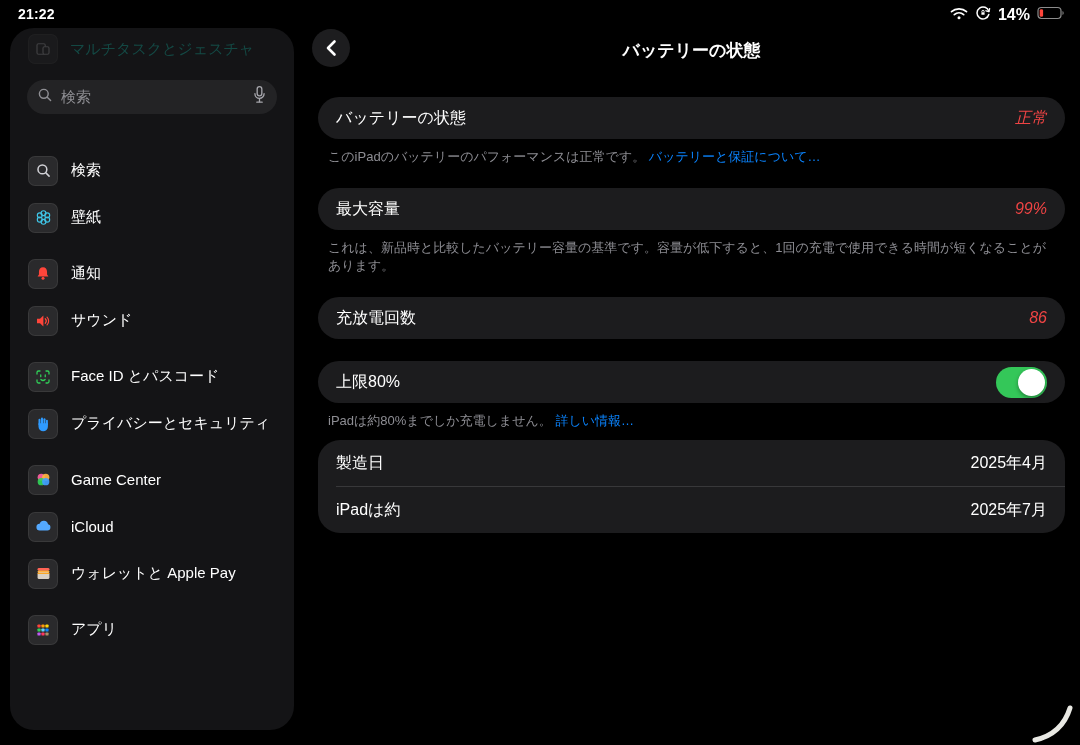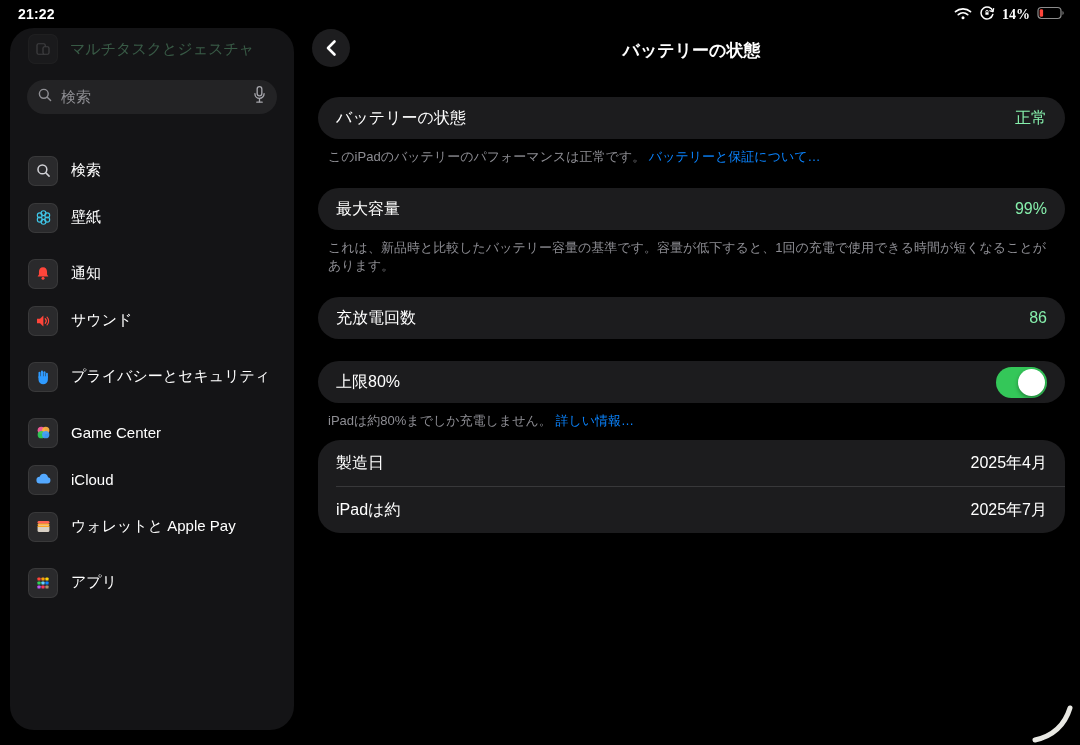--- a/index.html
+++ b/index.html
@@ -3,47 +3,47 @@
 <meta charset="utf-8">
 <style>
   html,body{margin:0;padding:0;background:#000;}
   body{font-family:"Liberation Sans","DejaVu Sans",sans-serif;-webkit-font-smoothing:antialiased;}
   .screen{position:relative;width:1080px;height:745px;background:#000;overflow:hidden;color:#fff;}
 
   
   .statusbar{position:absolute;left:0;top:0;width:100%;height:28px;}
   .sb-left{position:absolute;left:18px;top:6px;font-size:14px;font-weight:700;letter-spacing:.2px;display:flex;gap:10px;flex-direction:column;}
   .sb-right{position:absolute;right:14px;top:5px;display:flex;align-items:center;gap:7px;}
-  .sb-right .pct{font-size:14px;font-weight:700;font-family:Liberation Serif, serif;}
+  .sb-right .pct{font-size:16px;font-weight:700;}
 
   
   .sidebar{position:absolute;left:10px;top:28px;width:284px;height:702px;background:#141416;
            border-radius:24px;overflow:hidden;}
   .side-hidden{display:flex;align-items:center;gap:12px;margin:6px 18px 0 18px;opacity:.32;}
-  .side-hidden .lbl{font-size:15px;color:#86efac;}
+  .side-hidden .lbl{font-size:15px;color:#14b8a6;}
   .searchbar{position:absolute;left:17px;top:52px;width:250px;height:34px;background:#232325;
              border-radius:17px;display:flex;align-items:center;padding:0 10px;box-sizing:border-box;}
   .searchbar .ph{flex:1;margin-left:8px;font-size:15px;color:#8e8e93;}
   .nav{position:absolute;left:0;top:119px;width:100%;}
   .nav-group{margin-bottom:9px;}
   .nav-item{display:flex;align-items:center;gap:13px;height:47px;padding:0 18px;cursor:pointer;}
   .nav-item .lbl{font-size:15px;color:#fff;}
   .iconbox{width:30px;height:30px;border-radius:7px;background:#2a2a2c;border:1px solid rgba(255,255,255,.07);
            box-sizing:border-box;display:flex;align-items:center;justify-content:center;flex:none;}
   .iconbox svg{display:block;}
 
   
   .backbtn{position:absolute;left:312px;top:29px;width:38px;height:38px;border-radius:50%;background:#1d1d1f;
            display:flex;align-items:center;justify-content:center;cursor:pointer;}
   .navtitle{position:absolute;left:318px;top:39px;width:747px;text-align:center;font-size:17px;font-weight:700;color:#fff;}
   .content{position:absolute;left:318px;top:97px;width:747px;}
   .card{background:#1c1c1e;border-radius:22px;height:42px;display:flex;align-items:center;
         justify-content:space-between;padding:0 18px;box-sizing:border-box;}
   .card .lbl{font-size:16px;color:#fff;}
-  .card .val{font-size:16px;color:#86efac;}
+  .card .val{font-size:16px;color:#ef4444;font-style:italic;}
   .footer{margin:9px 8px 0 10px;font-size:13px;line-height:18px;color:#8d8d93;}
   .footer .link{color:#0a84ff;cursor:pointer;}
   .mt22{margin-top:22px;align-items:center;} .mt23{margin-top:10px;}
   .group{background:#1c1c1e;border-radius:22px;overflow:hidden;}
   .grow{height:46px;display:flex;align-items:center;justify-content:space-between;padding:0 18px;}
   .gdiv{height:1px;background:#38383a;margin-left:18px;}
   
   .toggle{width:51px;height:31px;border-radius:16px;background:#34c759;position:relative;cursor:pointer;flex:none;}
   .toggle .knob{position:absolute;right:2px;top:2px;width:27px;height:27px;border-radius:50%;background:#fff;
                 box-shadow:0 2px 4px rgba(0,0,0,.35);}
@@ -160,20 +160,34 @@
               <polygon points="4,9 8,9 12.5,4.8 12.5,19.2 8,15 4,15" fill="#ff453a"></polygon>
               <path d="M15 9 a4.3 4.3 0 0 1 0 6" stroke="#ff453a" stroke-width="1.6" stroke-linecap="round"></path>
               <path d="M17.4 6.8 a7.5 7.5 0 0 1 0 10.4" stroke="#ff453a" stroke-width="1.6" stroke-linecap="round"></path>
             </svg>
           </span>
           <span class="lbl">サウンド</span>
         </div>
       </div>
 
       <div class="nav-group">
+        <div class="nav-item">
+          <span class="iconbox">
+            <svg width="18" height="18" viewBox="0 0 24 24" fill="none" stroke="#30d158" stroke-width="1.7" stroke-linecap="round">
+              <path d="M4 8 V6 a2 2 0 0 1 2 -2 h2"></path>
+              <path d="M16 4 h2 a2 2 0 0 1 2 2 v2"></path>
+              <path d="M20 16 v2 a2 2 0 0 1 -2 2 h-2"></path>
+              <path d="M8 20 H6 a2 2 0 0 1 -2 -2 v-2"></path>
+              <path d="M9 9.3 v2.2"></path>
+                <path d="M15 9.3 v2.2"></path>
+              <path d="M9.2 15.3 a4 4 0 0 0 5.6 0"></path>
+            </svg>
+          </span>
+          <span class="lbl">Face ID とパスコード</span>
+        </div>
         <div class="nav-item">
           <span class="iconbox">
             <svg width="18" height="18" viewBox="0 0 24 24" fill="#2f9bff">
               <rect x="6" y="5" width="2.7" height="9" rx="1.35"></rect>
               <rect x="9.3" y="3.4" width="2.7" height="10.6" rx="1.35"></rect>
               <rect x="12.6" y="4.2" width="2.7" height="9.8" rx="1.35"></rect>
               <rect x="15.9" y="6.2" width="2.6" height="7.8" rx="1.3"></rect>
               <path d="M6 11 h12.5 v4.5 a6.2 6.2 0 0 1 -6.2 6.2 a6.3 6.3 0 0 1 -6.3 -6.2 z"></path>
             </svg>
           </span>

